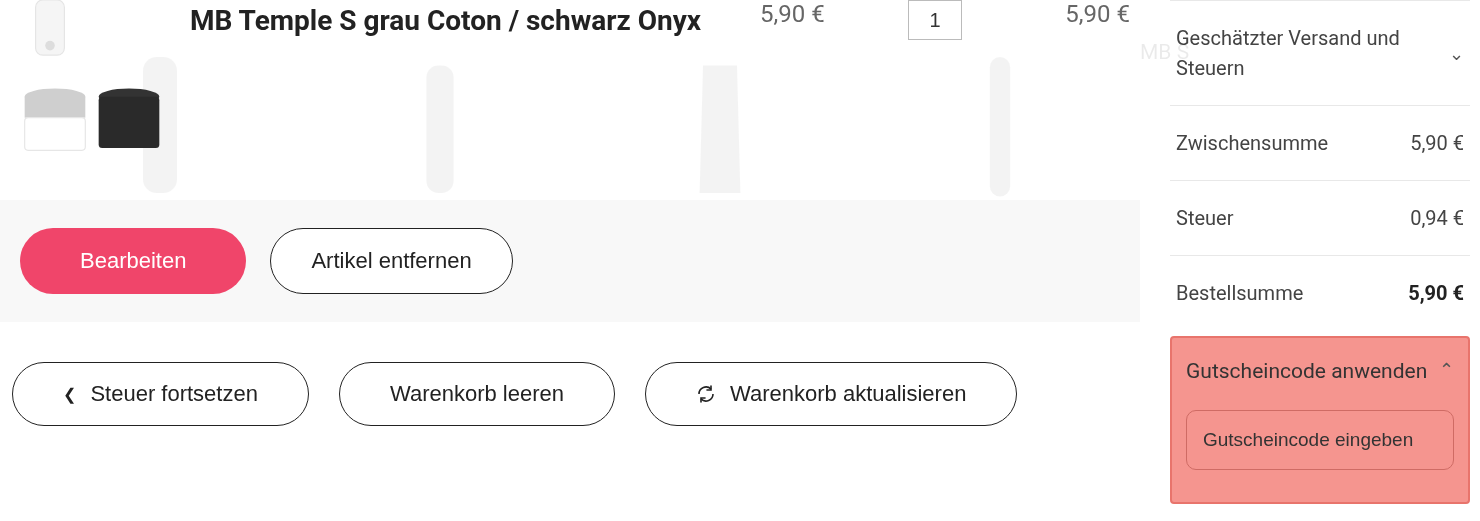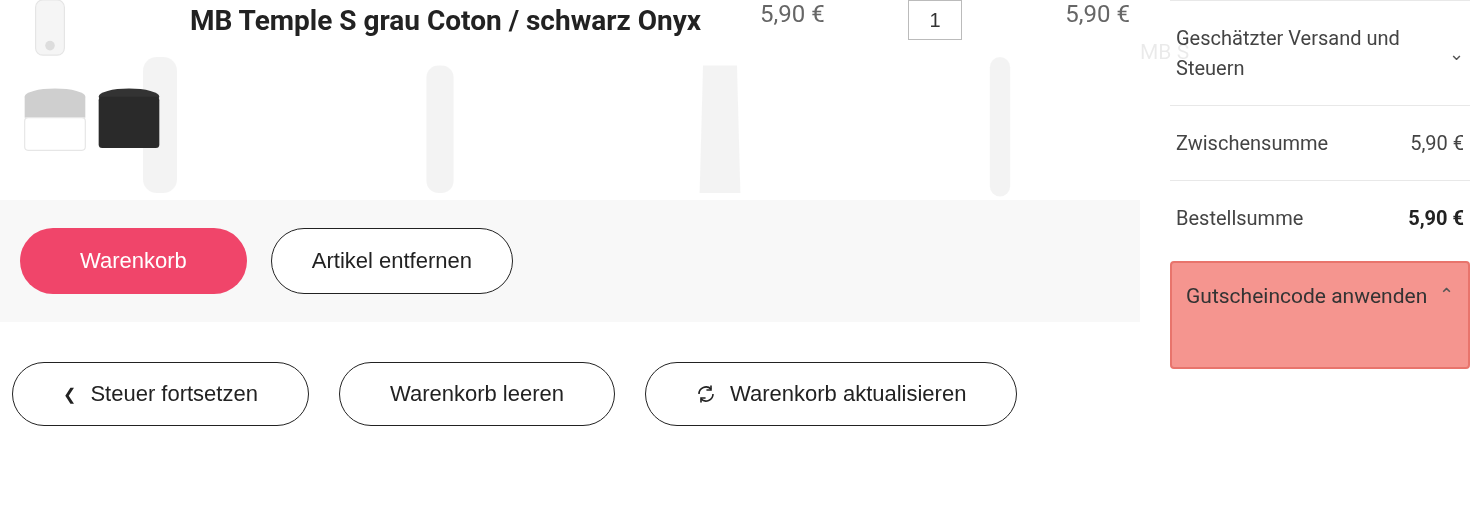--- a/index.html
+++ b/index.html
@@ -326,21 +326,21 @@
       </div>
       <div class="product-title">MB Temple S grau Coton / schwarz Onyx</div>
       <div class="col-price">5,90 €</div>
       <div class="col-qty">
         <input class="qty-input" type="text" value="1" style="">
       </div>
       <div class="col-subtotal">5,90 €</div>
     </div>
 
     <div class="edit-row">
-      <button class="btn btn-primary">Warenkorb</button>
+      <button class="btn btn-primary">Bearbeiten</button>
       <button class="btn btn-outline">Artikel entfernen</button>
     </div>
 
     <div class="bottom-row">
       <button class="btn btn-outline btn-wide">
         <span class="chevron">❮</span>
         <span>Steuer fortsetzen</span>
       </button>
       <button class="btn btn-outline btn-wide">Warenkorb leeren</button>
       <button class="btn btn-outline btn-wide">
@@ -366,26 +366,31 @@
     <div class="summary-block">
       <div class="summary-label">Geschätzter Versand und Steuern</div>
       <span class="expand-icon">⌄</span>
     </div>
 
     <div class="summary-block">
       <div class="summary-label">Zwischensumme</div>
       <div class="summary-value">5,90 €</div>
     </div>
 
+    <div class="summary-block">
+      <div class="summary-label">Steuer</div>
+      <div class="summary-value">0,94 €</div>
+    </div>
 
     <div class="summary-block summary-total">
       <div class="summary-label">Bestellsumme</div>
       <div class="summary-value">5,90 €</div>
     </div>
 
     <div class="coupon-block">
       <div class="coupon-header">
         <span>Gutscheincode anwenden</span>
         <span class="expand-icon">⌃</span>
       </div>
+      <input class="coupon-input" type="text" placeholder="Gutscheincode eingeben" style="">
     </div>
   </div>
 </div>
 
 </body></html>

